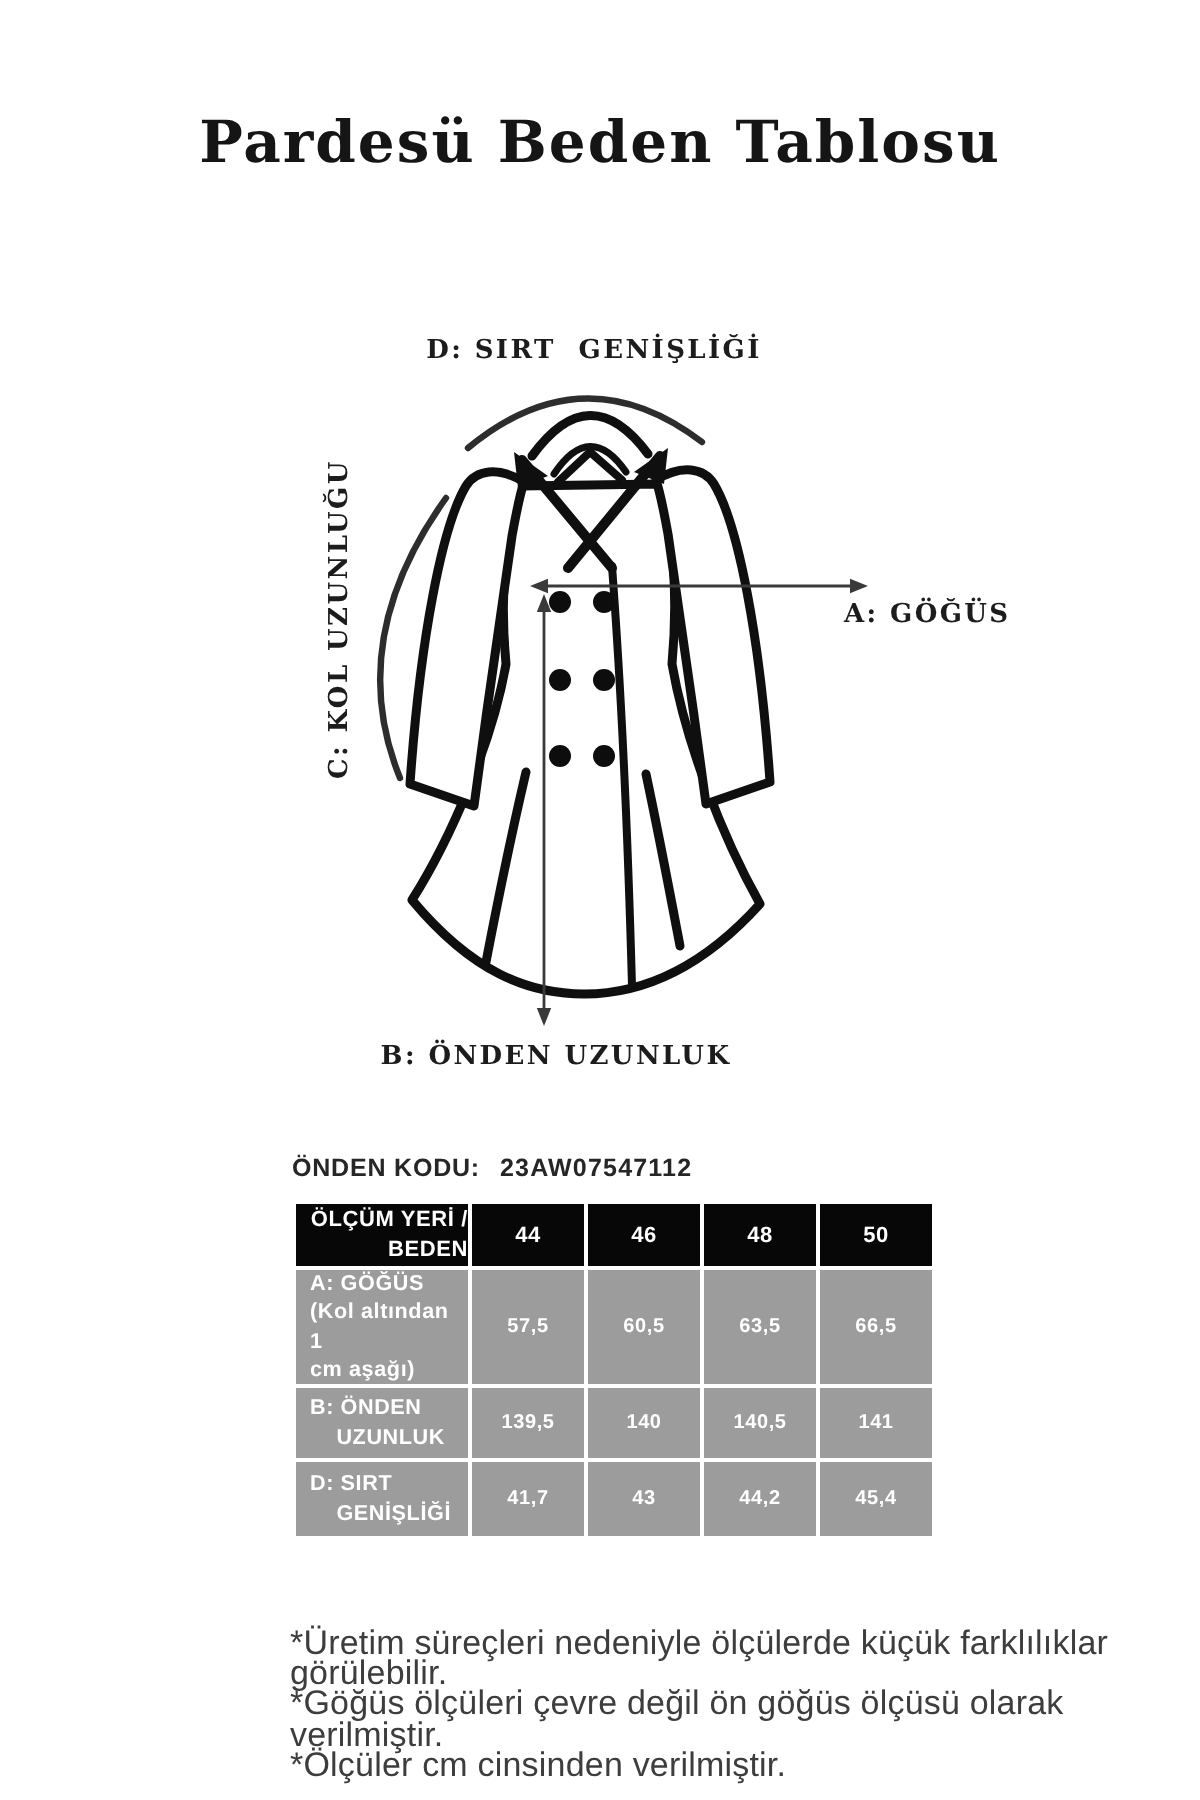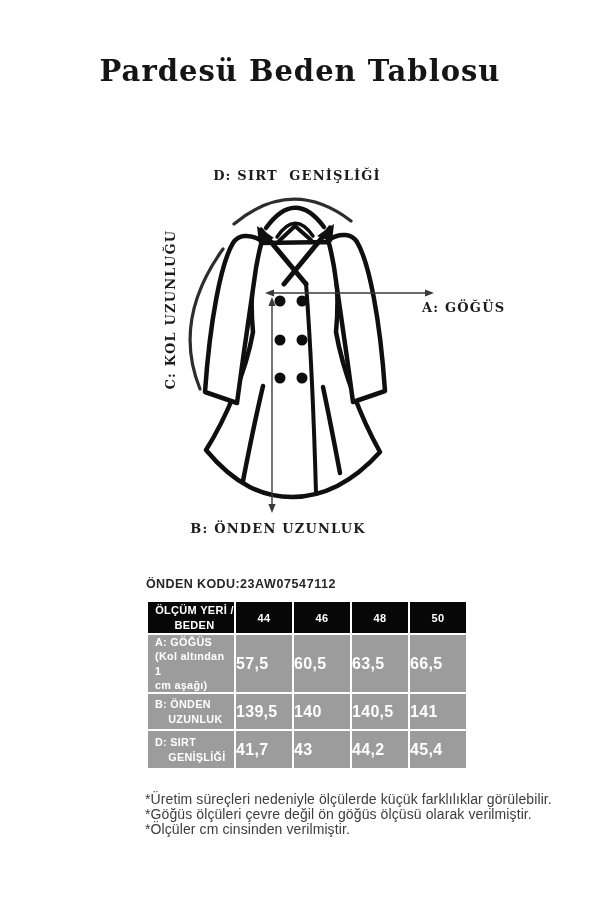--- a/index.html
+++ b/index.html
@@ -15,39 +15,39 @@
   .diagram-label { position:absolute; font-family:"DejaVu Serif", serif; font-weight:700;
                    font-size:13px; letter-spacing:1.2px; color:#1c1c1c; white-space:pre; }
   .lbl-top    { top:168px; left:147px; width:300px; text-align:center; }
   .lbl-right  { top:300px; left:422px; }
   .lbl-bottom { top:521px; left:128px; width:300px; text-align:center; }
   .lbl-left   { top:312px; left:100px; width:140px; text-align:center;
                 transform:rotate(-90deg); transform-origin:center; }
 
   .product-code { position:absolute; top:577px; left:146px; font-size:12.5px;
                   font-weight:700; color:#262626; letter-spacing:0.4px; }
-  .product-code .value { letter-spacing:0.6px; }
+  .product-code .value { margin-left:10px; letter-spacing:0.6px; }
 
   table.size { position:absolute; top:600px; left:146px; width:322px;
                border-collapse:collapse; table-layout:fixed; }
   table.size th, table.size td { border:2px solid #ffffff; color:#ffffff;
                vertical-align:middle; padding:0; }
   table.size thead th { background:#070707; font-size:11px; font-weight:700;
                letter-spacing:0.3px; height:31px; text-align:center; }
-  table.size th.corner { text-align:center; padding-left:7px; white-space:pre-wrap;
+  table.size th.corner { text-align:right; padding-left:7px; white-space:pre-wrap;
                line-height:1.3; }
-  table.size td { background:#9c9c9c; font-size:16px; font-weight:600;
-               letter-spacing:0.3px; }
+  table.size td { background:#9c9c9c; font-size:10px; font-weight:600;
+               text-align:center; letter-spacing:0.3px; }
   table.size td.rowlabel { text-align:left; padding-left:7px; padding-right:2px;
                font-size:10.8px; line-height:1.32; white-space:pre-wrap; }
   .col-label { width:88px; } .col-s { width:58px; }
   .r-a td { height:51px; } .r-b td { height:35px; }
   .r-c td { height:36px; } .r-d td { height:37px; }
 
-  .footnotes { position:absolute; top:792px; left:145px; font-size:14px;
+  .footnotes { position:absolute; top:814px; left:145px; font-size:17px;
                line-height:15.2px; color:#3d3d3d; letter-spacing:0.1px; }
 </style>
 </head>
 <body>
 
 <div class="page">
 
   <div class="title">Pardesü Beden Tablosu</div>
 
   <svg class="diagram-svg" width="600" height="560" viewBox="0 0 600 560">

